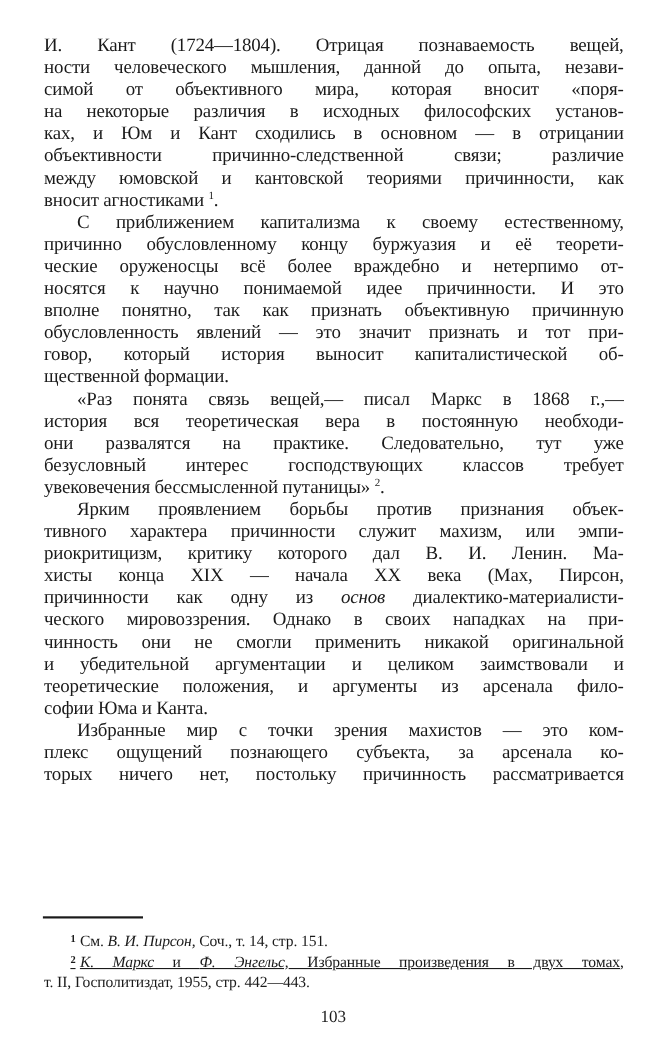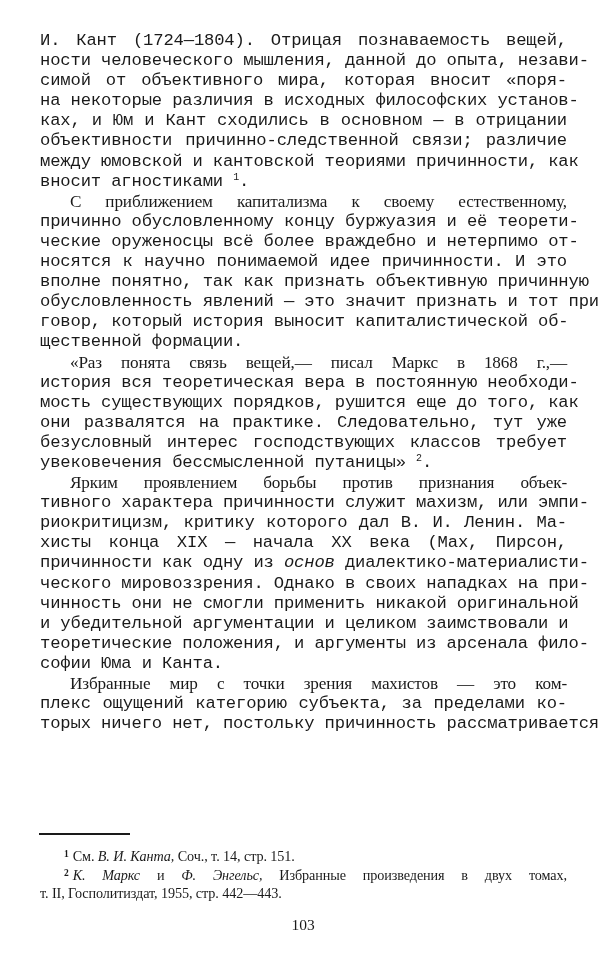--- a/index.html
+++ b/index.html
@@ -34,21 +34,20 @@
     }
     .line.last {
       text-align-last: left;
     }
     .line.indent {
       padding-left: 30px;
       width: 497px;
     }
     .line.full {
       width: 527px;
-      font-family: Liberation Mono, monospace;
     }
     .it { font-style: italic; }
     sup {
       font-size: 10px;
       line-height: 0;
       vertical-align: 6px;
     }
     .rule {
       position: absolute;
       left: 39px;
@@ -69,20 +68,21 @@
       line-height: 18.5px;
       height: 18.5px;
       white-space: nowrap;
       letter-spacing: -0.1px;
     }
     .fn-line.indent { padding-left: 24px; }
     .fn-line.justify {
       width: 503px;
       text-align: justify;
       text-align-last: justify;
+      text-decoration: underline;
     }
     .fn-num {
       font-size: 9.5px;
       vertical-align: 4px;
       line-height: 0;
       margin-right: 4px;
       font-weight: bold;
     }
     .page-number {
       position: absolute;
@@ -117,47 +117,46 @@
     <span class="line full">носятся к научно понимаемой идее причинности. И это</span>
     <span class="line full">вполне понятно, так как признать объективную причинную</span>
     <span class="line full">обусловленность явлений — это значит признать и тот при-</span>
     <span class="line full">говор, который история выносит капиталистической об-</span>
     <span class="line full last">щественной формации.</span>
   </div>
 
   <div>
     <span class="line indent">«Раз понята связь вещей,— писал Маркс в 1868 г.,—</span>
     <span class="line full">история вся теоретическая вера в постоянную необходи-</span>
-    <span class="line full">мость существующих порядков, рушится еще до того, как</span>
     <span class="line full">они развалятся на практике. Следовательно, тут уже</span>
     <span class="line full">безусловный интерес господствующих классов требует</span>
     <span class="line full last"><span>увековечения бессмысленной путаницы»</span> <sup>2</sup><span>.</span></span>
   </div>
 
   <div>
     <span class="line indent">Ярким проявлением борьбы против признания объек-</span>
     <span class="line full">тивного характера причинности служит махизм, или эмпи-</span>
     <span class="line full">риокритицизм, критику которого дал В. И. Ленин. Ма-</span>
     <span class="line full">хисты конца XIX — начала XX века (Мах, Пирсон,</span>
     <span class="line full">причинности как одну из <span class="it">основ</span> диалектико-материалисти-</span>
     <span class="line full">ческого мировоззрения. Однако в своих нападках на при-</span>
     <span class="line full">чинность они не смогли применить никакой оригинальной</span>
     <span class="line full">и убедительной аргументации и целиком заимствовали и</span>
     <span class="line full">теоретические положения, и аргументы из арсенала фило-</span>
     <span class="line full last">софии Юма и Канта.</span>
   </div>
 
   <div>
     <span class="line indent">Избранные мир с точки зрения махистов — это ком-</span>
-    <span class="line full">плекс ощущений категорию субъекта, за пределами ко-</span>
+    <span class="line full">плекс ощущений познающего субъекта, за арсенала ко-</span>
     <span class="line full">торых ничего нет, постольку причинность рассматривается</span>
   </div>
 </div>
 
 <div class="rule"></div>
 
 <div class="footnotes">
-  <span class="fn-line indent"><span class="fn-num">1</span><span>См. </span><span class="it">В. И. Канта,</span><span> Соч., т. 14, стр. 151.</span></span>
+  <span class="fn-line indent"><span class="fn-num">1</span><span>См. </span><span class="it">В. И. Пирсон,</span><span> Соч., т. 14, стр. 151.</span></span>
   <span class="fn-line indent justify"><span class="fn-num">2</span><span class="it">К. Маркс</span><span> и </span><span class="it">Ф. Энгельс,</span><span> Избранные произведения в двух томах,</span></span>
   <span class="fn-line">т. II, Госполитиздат, 1955, стр. 442—443.</span>
 </div>
 
 <div class="page-number">103</div>
 
 </body></html>

